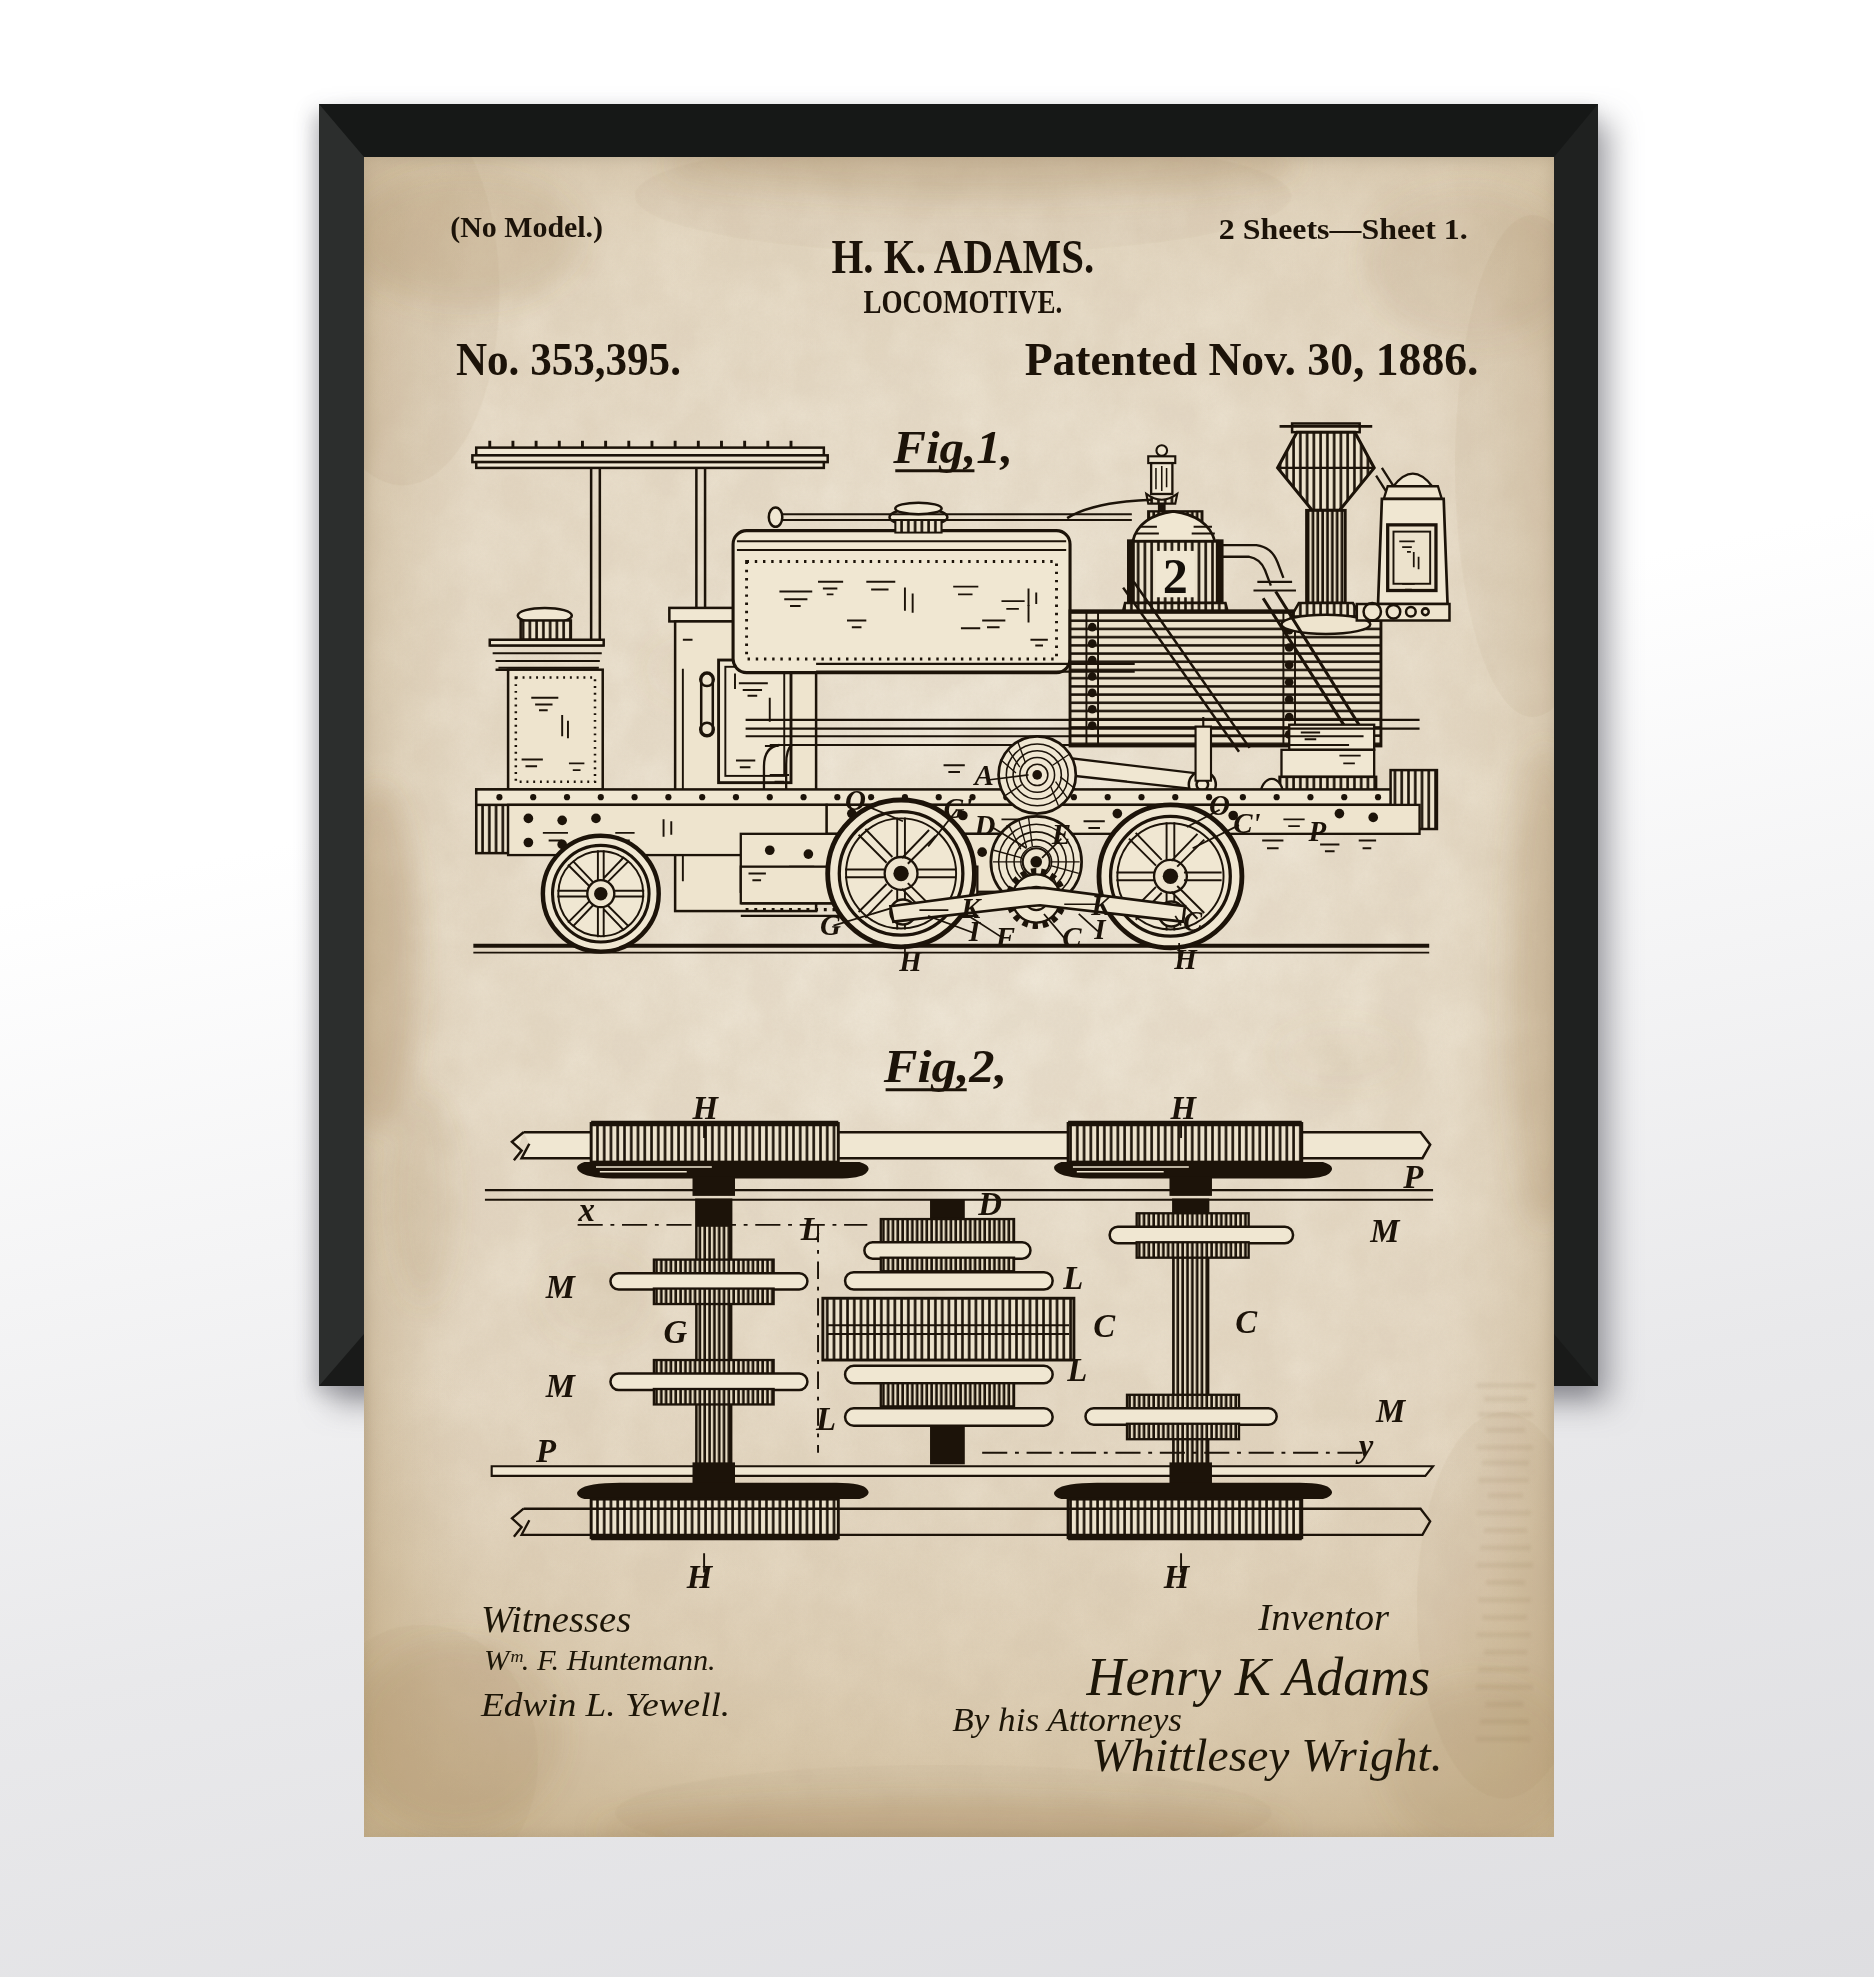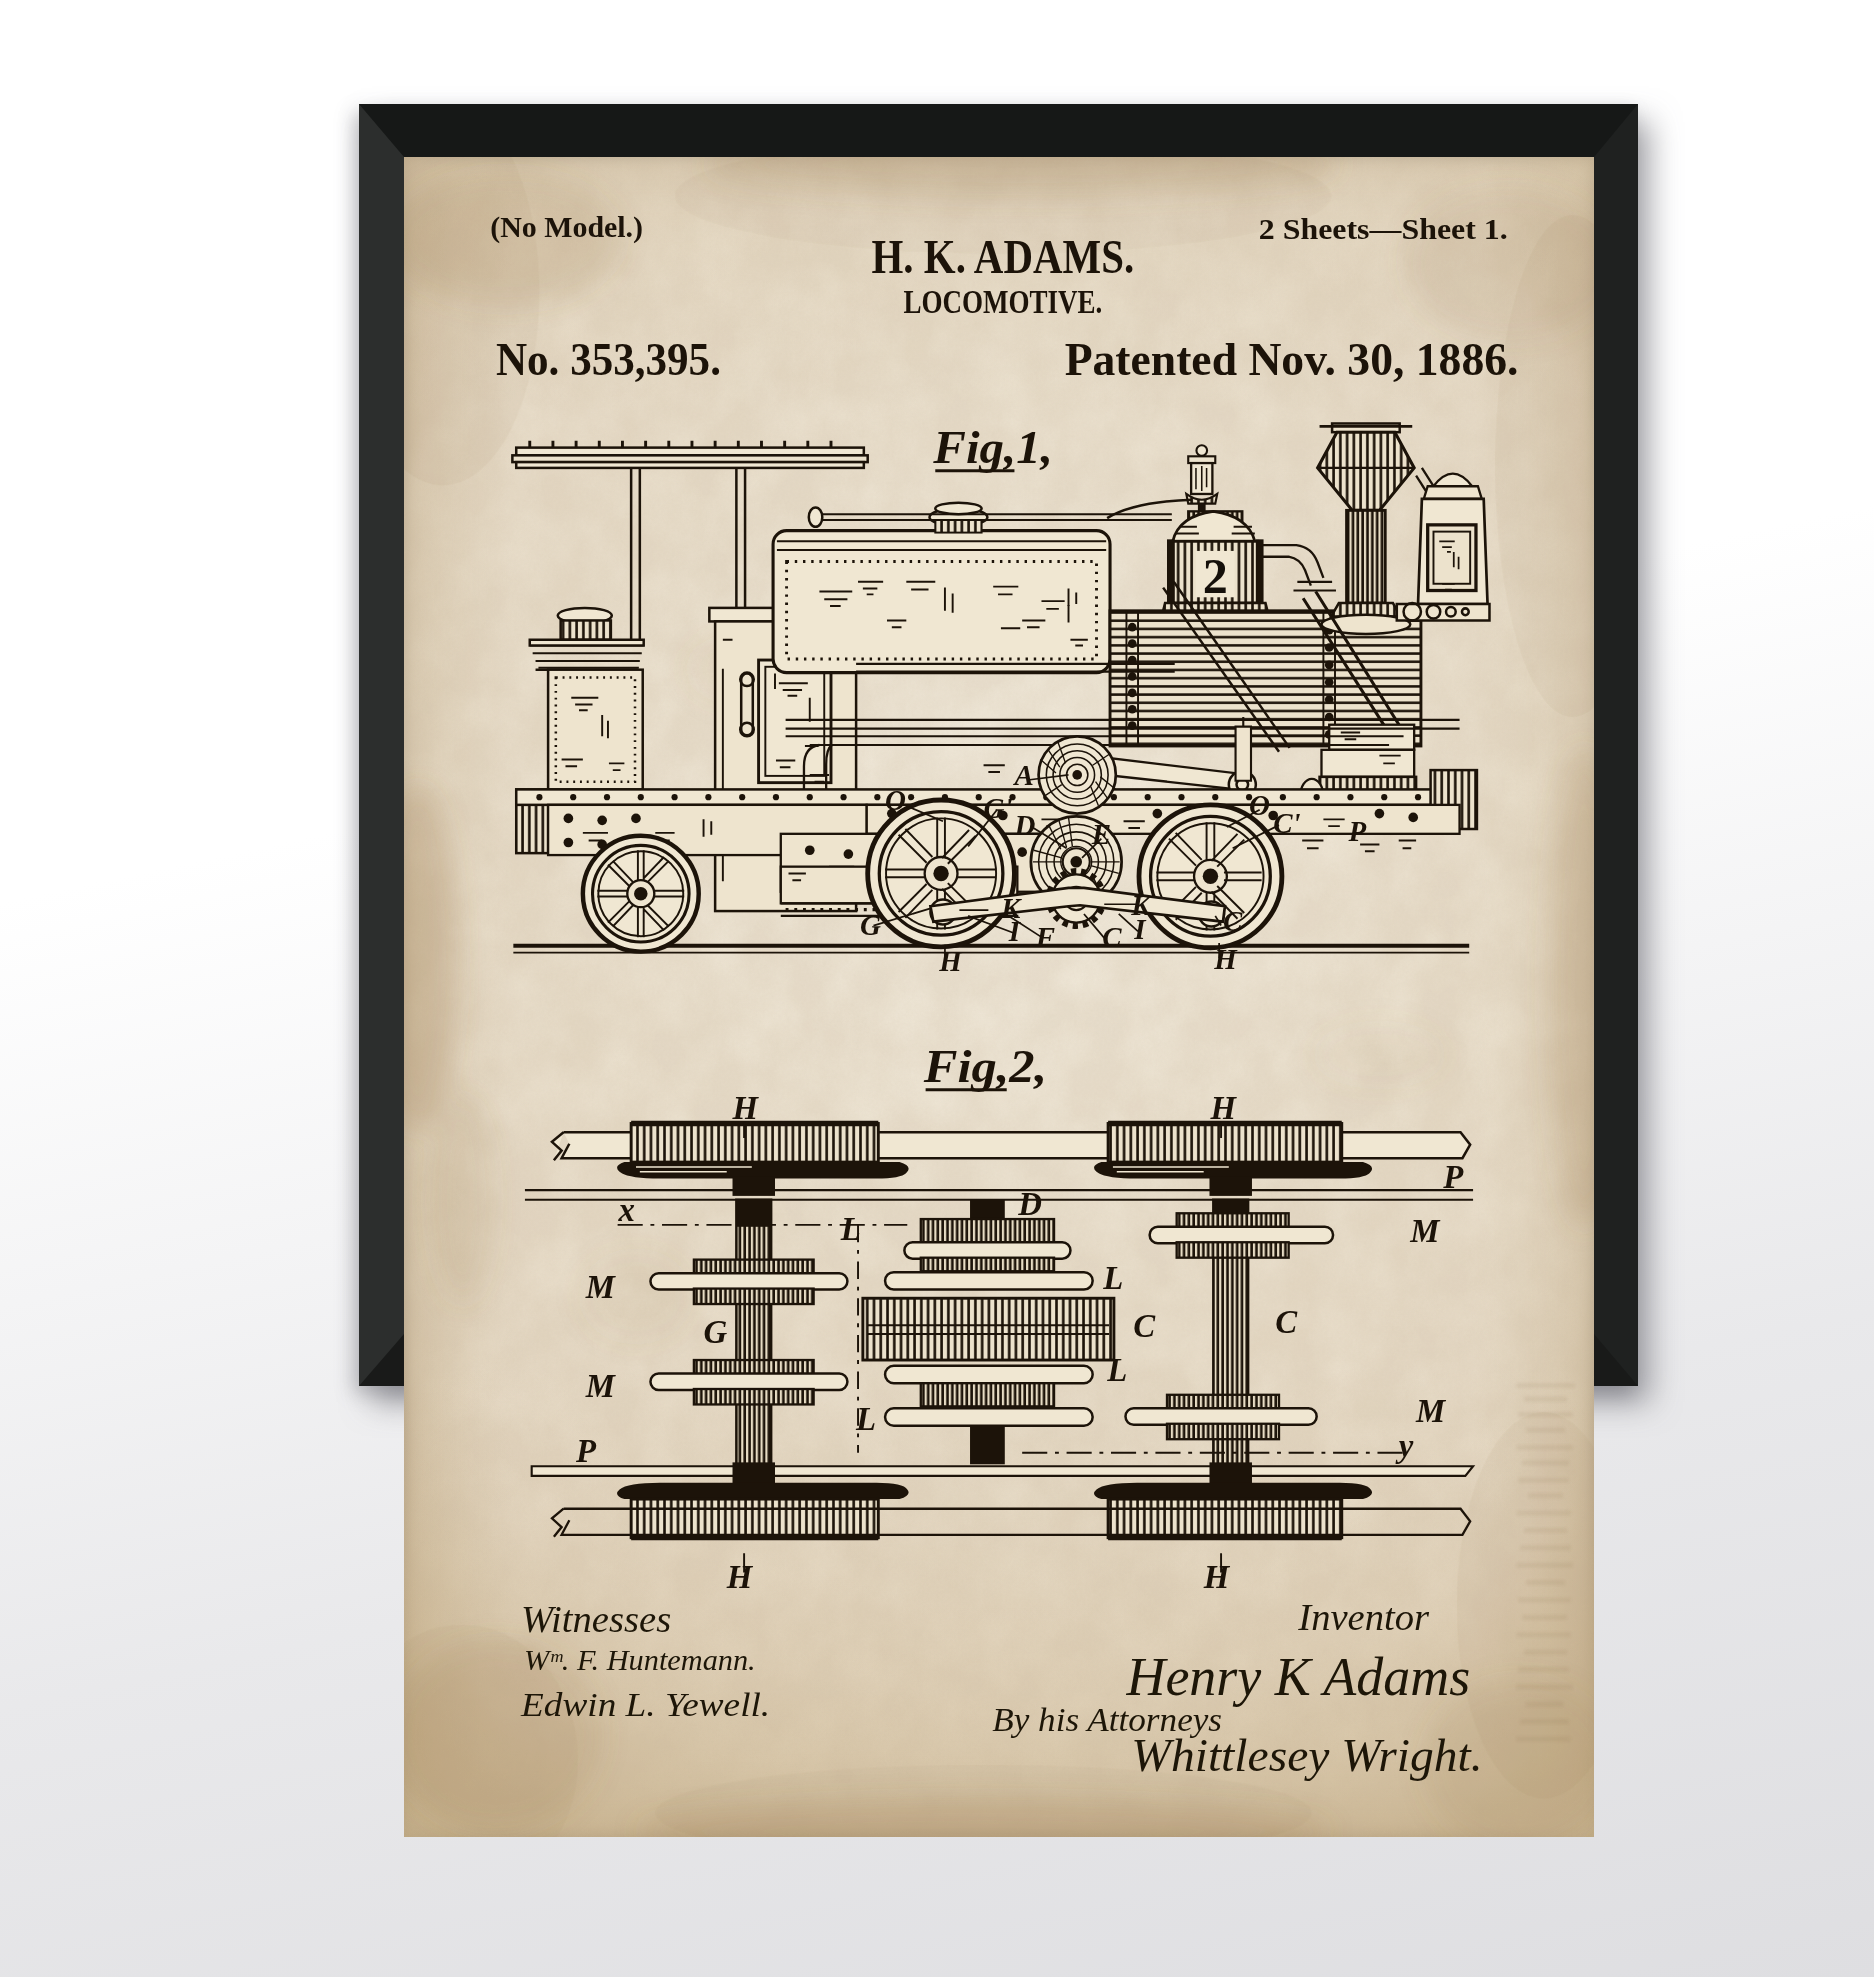--- a/index.html
+++ b/index.html
@@ -6,21 +6,21 @@
   body{width:1874px;height:1977px;position:relative;overflow:hidden;
        font-family:"Liberation Serif", serif;
        background:
          linear-gradient(168deg, rgba(255,255,255,1) 0%, rgba(255,255,255,1) 38%, rgba(233,233,235,0.95) 72%, rgba(222,222,225,1) 100%),
          #e8e8ea;}
   .frame{position:absolute;left:319px;top:104px;width:1279px;height:1282px;box-sizing:border-box;
          border-style:solid;
          border-top-width:53px;border-left-width:45px;border-right-width:44px;border-bottom-width:52px;
          border-top-color:#161817;border-left-color:#2c2e2d;border-right-color:#1f2120;border-bottom-color:#191a19;
          background:#a3a3a3;
-         box-shadow:11.6px 17.4px 29px rgba(100,100,108,0.6), -5.8px 7.7px 17.4px rgba(125,125,132,0.4);margin-left:40px;}
+         box-shadow:11.6px 17.4px 29px rgba(100,100,108,0.6), -5.8px 7.7px 17.4px rgba(125,125,132,0.4);}
   .paper{position:absolute;left:0;top:0;width:1190px;height:1680px;overflow:hidden;
          background:#e9ddca;
          box-shadow:inset 0 0 15.4px rgba(40,25,10,0.45), inset 0 0 68px rgba(140,105,60,0.38);}
   .paper .grad{position:absolute;left:0;top:0;width:100%;height:100%;
      background:
        radial-gradient(90% 65% at 52% 40%, rgba(247,242,230,0.95) 0%, rgba(241,234,218,0.55) 45%, rgba(210,190,152,0.0) 80%, rgba(186,160,116,0.4) 100%),
        linear-gradient(180deg, rgba(222,207,178,0.45) 0%, rgba(235,226,206,0) 15%, rgba(235,226,206,0) 72%, rgba(213,194,158,0.5) 100%),
        linear-gradient(90deg, rgba(202,182,146,0.45) 0%, rgba(235,226,206,0) 9%, rgba(235,226,206,0) 90%, rgba(202,182,146,0.45) 100%);}
   svg{position:absolute;left:0;top:0;}
 </style>

